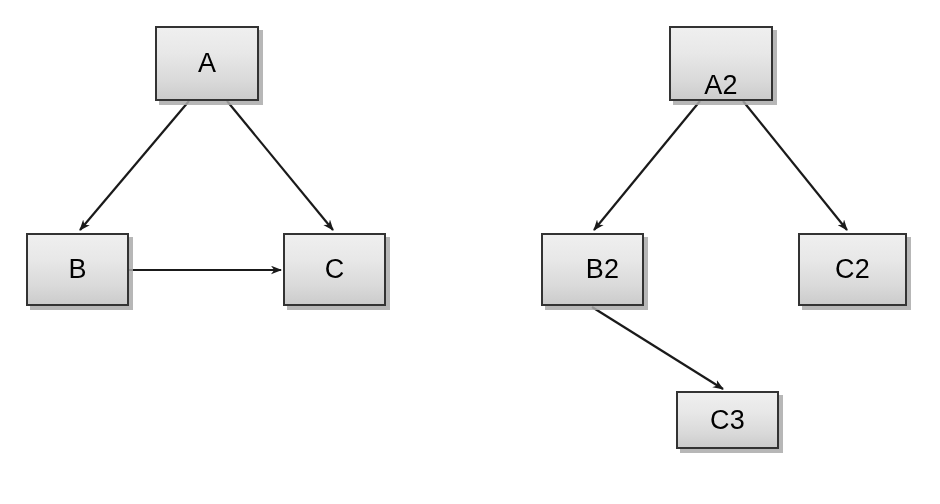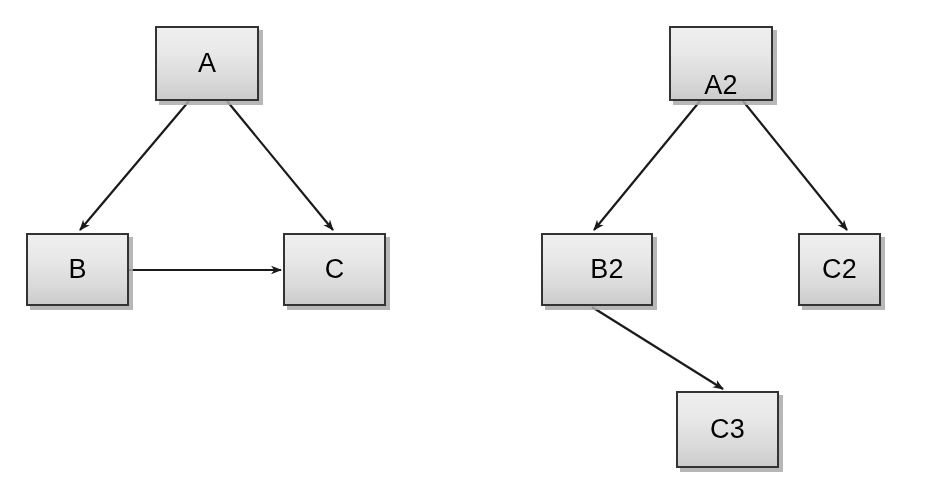--- a/index.html
+++ b/index.html
@@ -72,24 +72,24 @@
       </div>
       <div class="node" style="left: 26px; top: 233px; width: 103px; height: 73px;">
         <span class="node-label">B</span>
       </div>
       <div class="node" style="left: 283px; top: 233px; width: 103px; height: 73px;">
         <span class="node-label">C</span>
       </div>
       <div class="node" style="left: 669px; top: 26px; width: 104px; height: 75px; align-items: flex-end;">
         <span class="node-label">A2</span>
       </div>
-      <div class="node" style="left: 541px; top: 233px; width: 112px; height: 73px; padding-left: 20px;">
+      <div class="node" style="left: 541px; top: 233px; width: 103px; height: 73px; padding-left: 20px;">
         <span class="node-label">B2</span>
       </div>
-      <div class="node" style="left: 798px; top: 233px; width: 83px; height: 73px;">
+      <div class="node" style="left: 798px; top: 233px; width: 109px; height: 73px;">
         <span class="node-label">C2</span>
       </div>
-      <div class="node" style="left: 676px; top: 391px; width: 103px; height: 77px;">
+      <div class="node" style="left: 676px; top: 391px; width: 103px; height: 58px;">
         <span class="node-label">C3</span>
       </div>
     </div>
 
 </div>
 
 </body></html>

